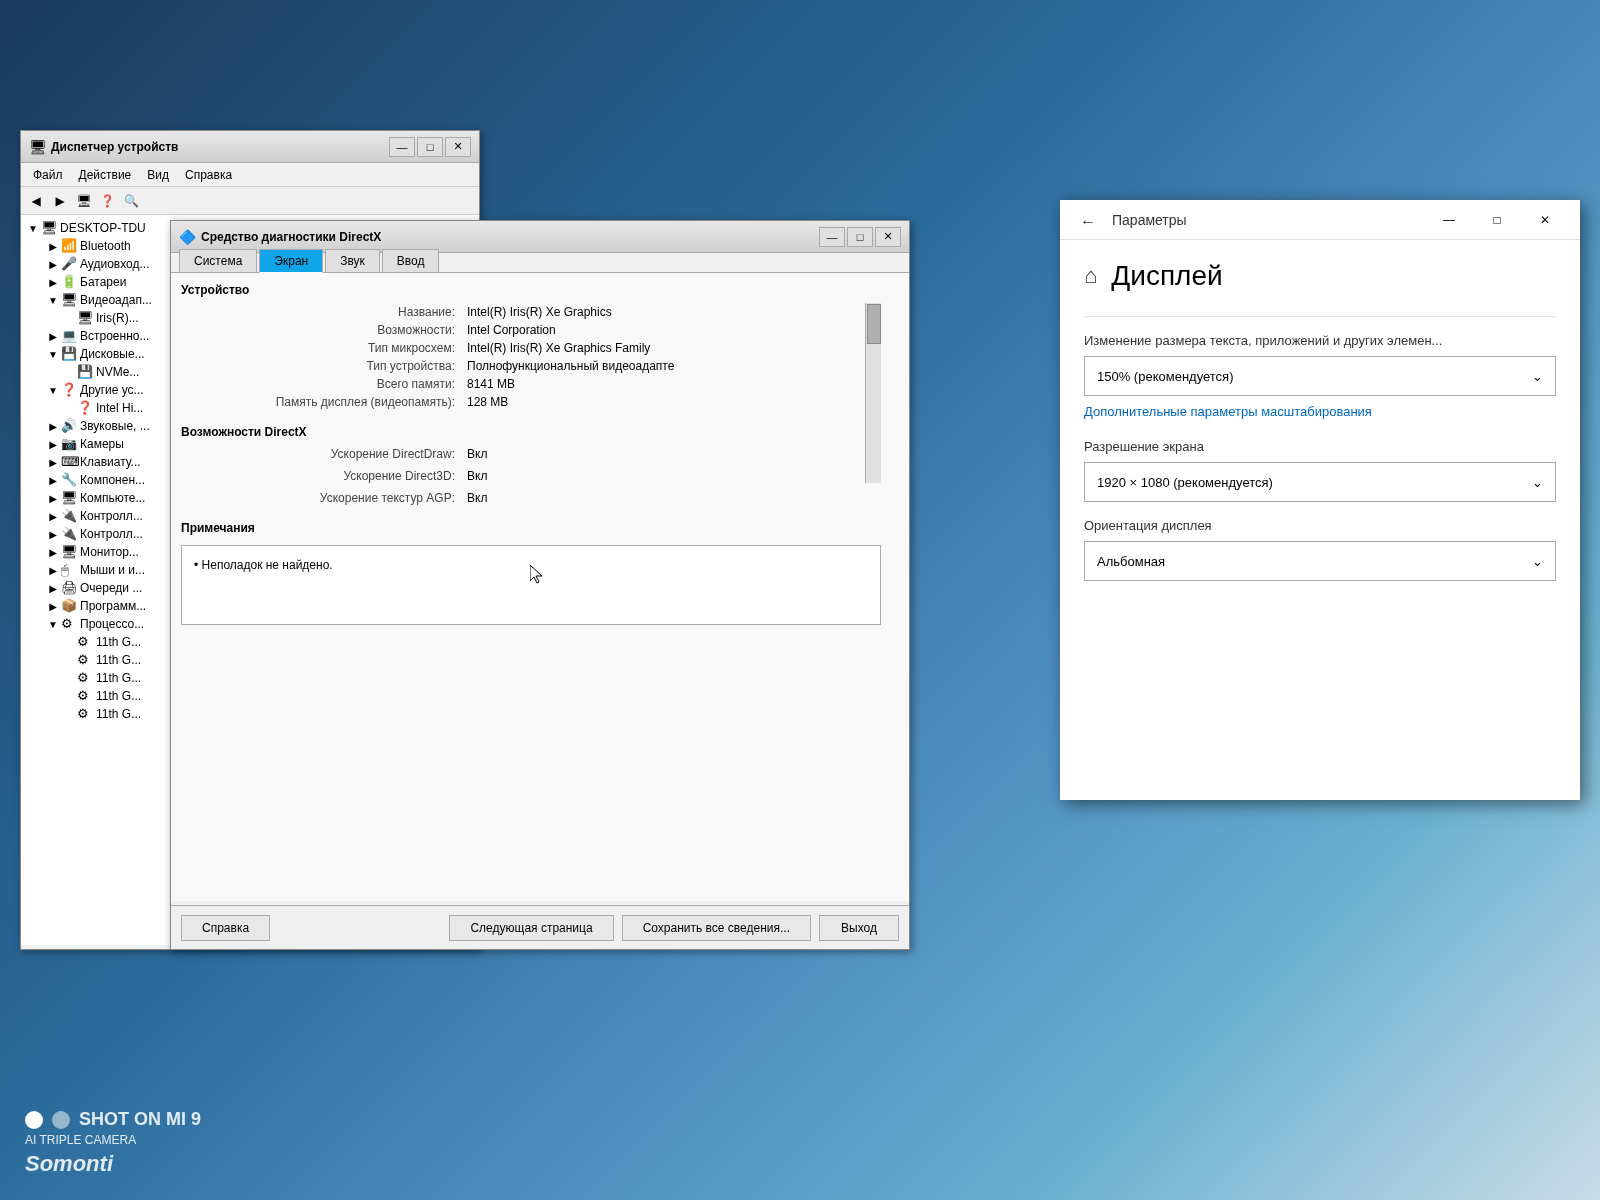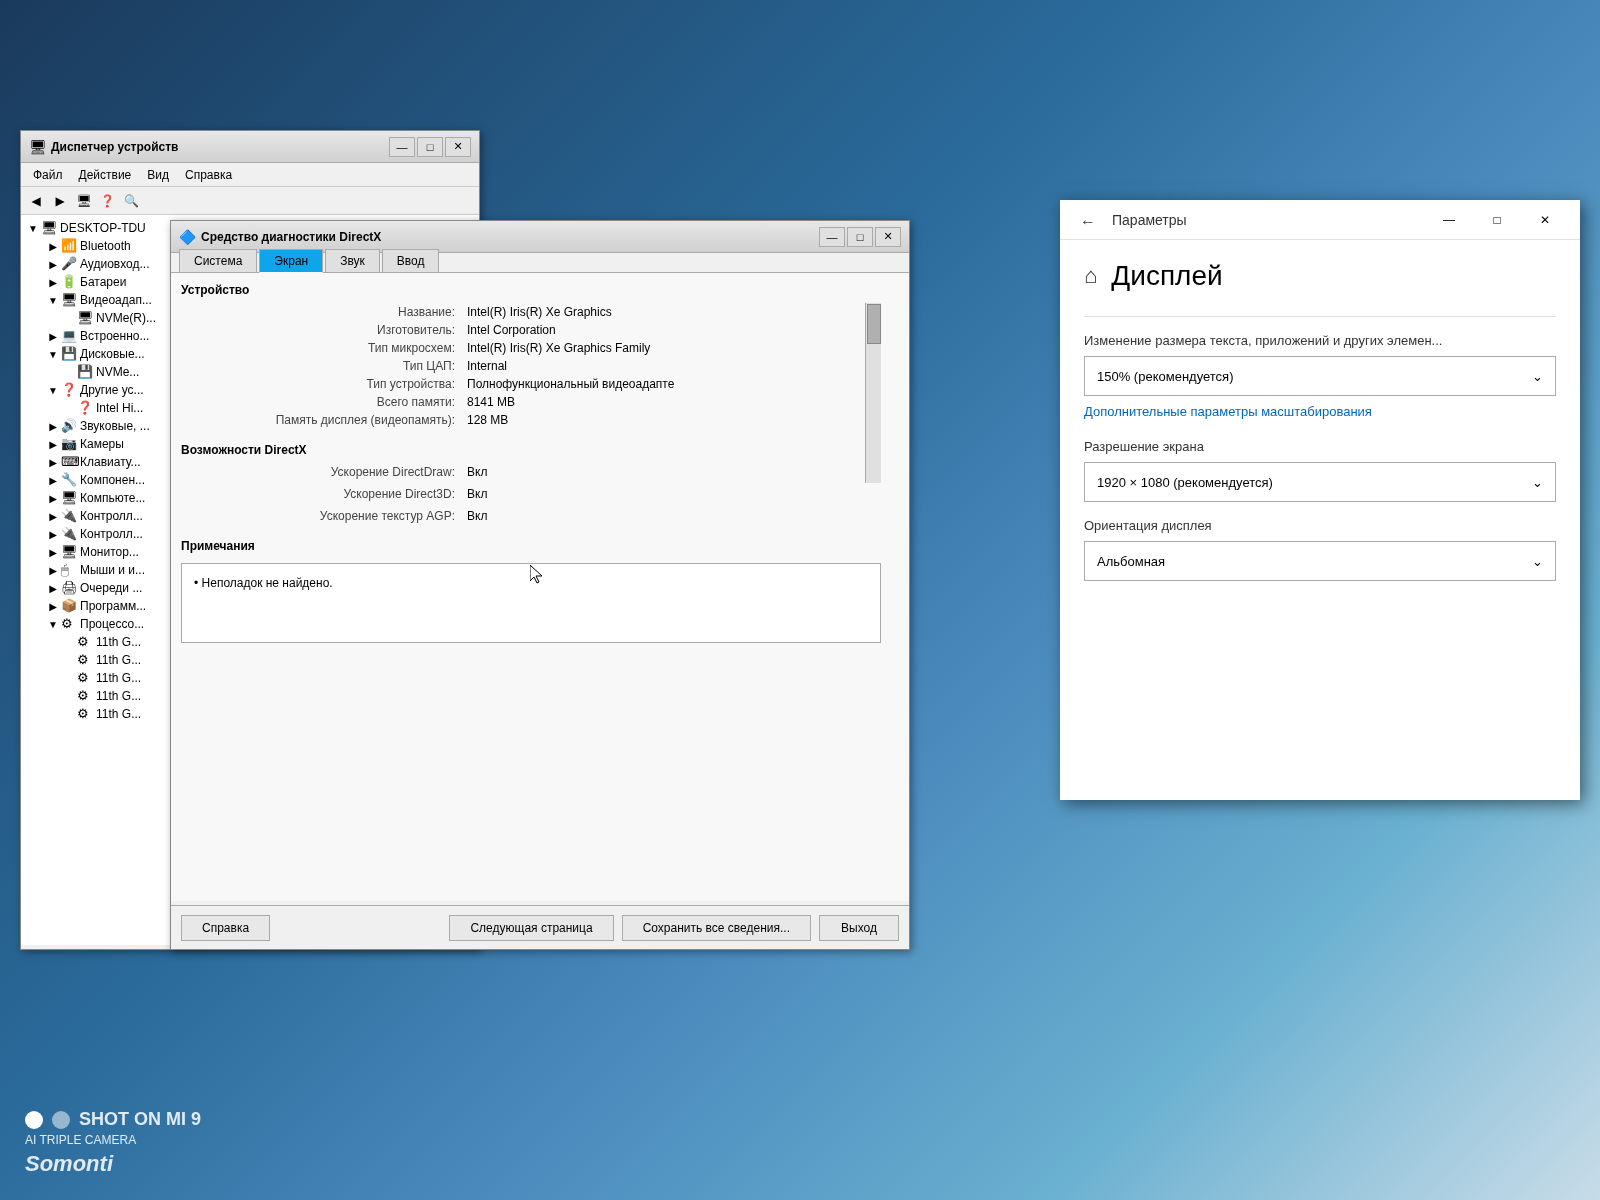--- a/index.html
+++ b/index.html
@@ -425,21 +425,21 @@
       <span class="item-label">Батареи</span>
     </div>
     <div class="tree-item indent1">
       <span class="expander">▼</span>
       <span class="item-icon">🖥</span>
       <span class="item-label">Видеоадап...</span>
     </div>
     <div class="tree-item indent2">
       <span class="expander"> </span>
       <span class="item-icon">🖥</span>
-      <span class="item-label">NVMe(R)...</span>
+      <span class="item-label">Iris(R)...</span>
     </div>
     <div class="tree-item indent1">
       <span class="expander">▶</span>
       <span class="item-icon">💻</span>
       <span class="item-label">Встроенно...</span>
     </div>
     <div class="tree-item indent1">
       <span class="expander">▼</span>
       <span class="item-icon">💾</span>
       <span class="item-label">Дисковые...</span>
@@ -567,30 +567,26 @@
     <div style="padding-right: 18px;">
       <div class="section-header">Устройство</div>
       <div style="position: relative;">
         <table class="info-table">
           <tbody>
               <tr>
             <td>Название:</td>
             <td>Intel(R) Iris(R) Xe Graphics</td>
           </tr>
           <tr>
-            <td>Изготовитель:</td>
+            <td>Возможности:</td>
             <td>Intel Corporation</td>
           </tr>
           <tr>
             <td>Тип микросхем:</td>
             <td>Intel(R) Iris(R) Xe Graphics Family</td>
-          </tr>
-          <tr>
-            <td>Тип ЦАП:</td>
-            <td>Internal</td>
           </tr>
           <tr>
             <td>Тип устройства:</td>
             <td>Полнофункциональный видеоадапте</td>
           </tr>
           <tr>
             <td>Всего памяти:</td>
             <td>8141 MB</td>
           </tr>
           <tr>

